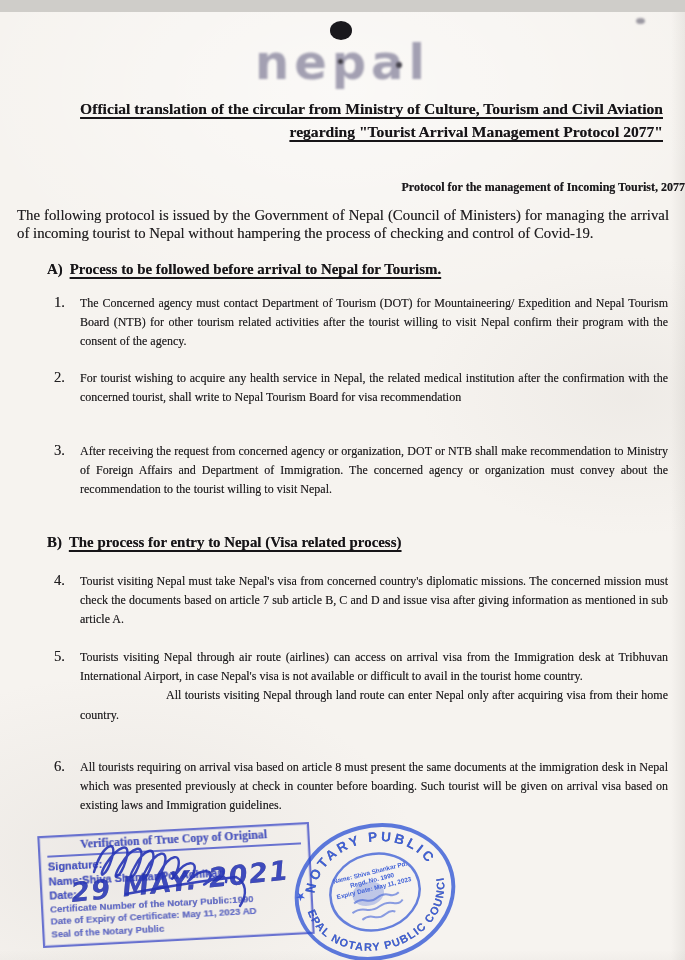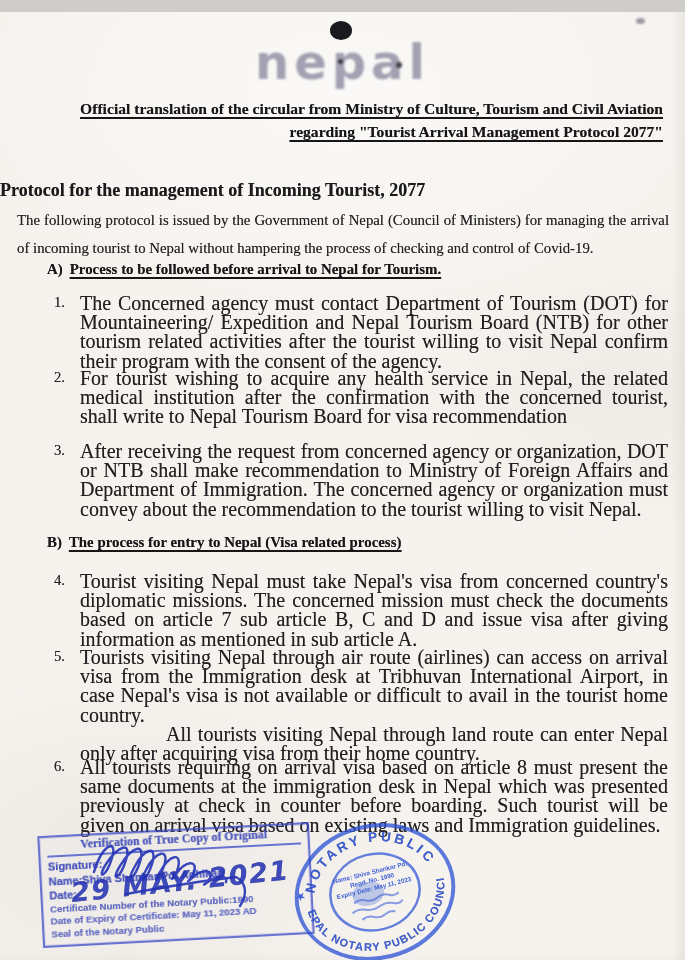--- a/index.html
+++ b/index.html
@@ -34,37 +34,37 @@
   .speck.s2 { top:50px; left:396px; width:6px; height:6px; background:#45434c; }
   .speck.s3 { top:6px;  left:636px; width:9px; height:6px; background:#9a97a0; }
 
   
   .title-block {
     position:absolute; top:85px; left:22px; width:641px; text-align:right;
     font-weight:bold; font-size:15.6px; line-height:23px; color:#171518;
   }
   .u { text-decoration:underline; text-decoration-thickness:1.6px; text-underline-offset:3px; }
   .doc-heading {
-    position:absolute; top:168px; left:0; width:100%; text-align:left;
-    font-weight:bold; font-size:18px; color:#1b191c;
+    position:absolute; top:168px; left:0; width:100%; text-align:right;
+    font-weight:bold; font-size:12px; color:#1b191c;
   }
   .intro {
     position:absolute; top:194px; left:17px; width:652px;
-    font-size:14.8px; line-height:28px; text-align:justify;
+    font-size:14.8px; line-height:18px; text-align:justify;
   }
   .section-heading {
     position:absolute; left:47px; font-weight:bold; font-size:14.9px; color:#171518;text-align:center;
   }
   .section-heading .label { text-decoration:none; margin-right:7px; }
   .sec-a { top:249px; }
   .sec-b { top:522px; }
 
   .item { position:absolute; left:54px; width:614px; display:flex; }
   .item .num { width:18px; flex:0 0 18px; font-size:14.7px; }
-  .item .txt { flex:1; margin-left:8px; font-size:20px; line-height:19.2px; text-align:justify; }
+  .item .txt { flex:1; margin-left:8px; font-size:12px; line-height:19.2px; text-align:justify; }
   .item .txt p { margin:0; }
   .item .txt p.cont { text-indent:86px; }
   .it-1 { top:282px; } .it-2 { top:357px; } .it-3 { top:430px; }
   .it-4 { top:560px; } .it-5 { top:636px; } .it-6 { top:746px; }
 
   
   .stamp-rect {
     position:absolute; left:40px; top:817px; width:254px;
     transform:rotate(-3deg);
     border:2px solid rgba(57,71,199,.8);

